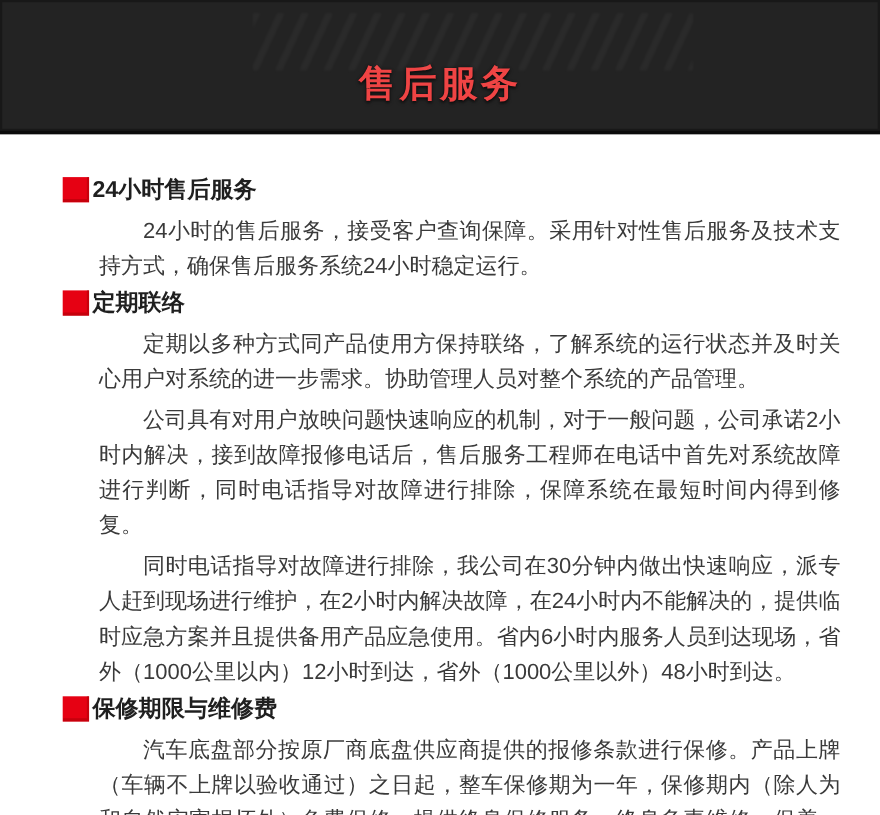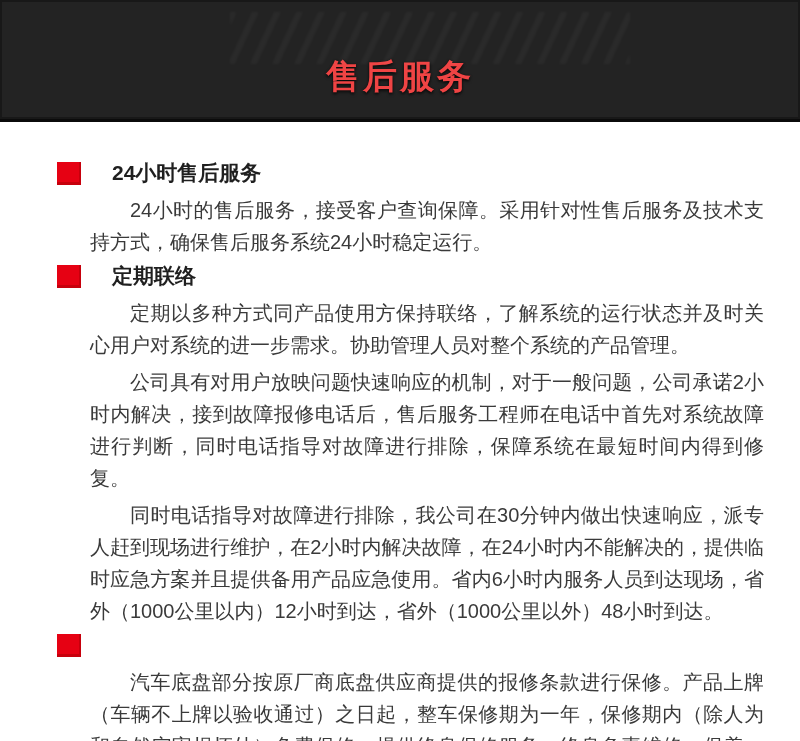--- a/index.html
+++ b/index.html
@@ -56,22 +56,22 @@
     line-height: 1;
     text-shadow: 0 2px 3px rgba(0,0,0,0.65), 0 0 2px rgba(0,0,0,0.5);
   }
   
   .content {
     padding: 34px 36px 0 90px;
     box-sizing: border-box;
   }
   .h-row {
     display: flex;
-    align-items: flex-end;
-    gap: 31px;
+    align-items: center;
+    gap: 3px;
     margin: 4px 0 9px -33px;
     height: 25px;
   }
   .bullet {
     flex: none;
     width: 24px;
     height: 23px;
     background: #e60113;
     box-shadow: inset -2px -3px 0 rgba(140,0,0,0.35);
   }
@@ -120,18 +120,19 @@
     </section>
 
     <section>
       <p class="para">公司具有对用户放映问题快速响应的机制，对于一般问题，公司承诺2小时内解决，接到故障报修电话后，售后服务工程师在电话中首先对系统故障进行判断，同时电话指导对故障进行排除，保障系统在最短时间内得到修复。</p>
       <p class="para">同时电话指导对故障进行排除，我公司在30分钟内做出快速响应，派专人赶到现场进行维护，在2小时内解决故障，在24小时内不能解决的，提供临时应急方案并且提供备用产品应急使用。省内6小时内服务人员到达现场，省外（1000公里以内）12小时到达，省外（1000公里以外）48小时到达。</p>
     </section>
 
     <section>
       <div class="h-row">
         <span class="bullet"></span>
+        <h2 class="h">保修期限与维修费</h2>
       </div>
       <p class="para">汽车底盘部分按原厂商底盘供应商提供的报修条款进行保修。产品上牌（车辆不上牌以验收通过）之日起，整车保修期为一年，保修期内（除人为和自然灾害损坏外）免费保修，提供终身保修服务，终身负责维修、保养，配件只收成本价。</p>
     </section>
 
   </main>
 </div>
 
 </body></html>

